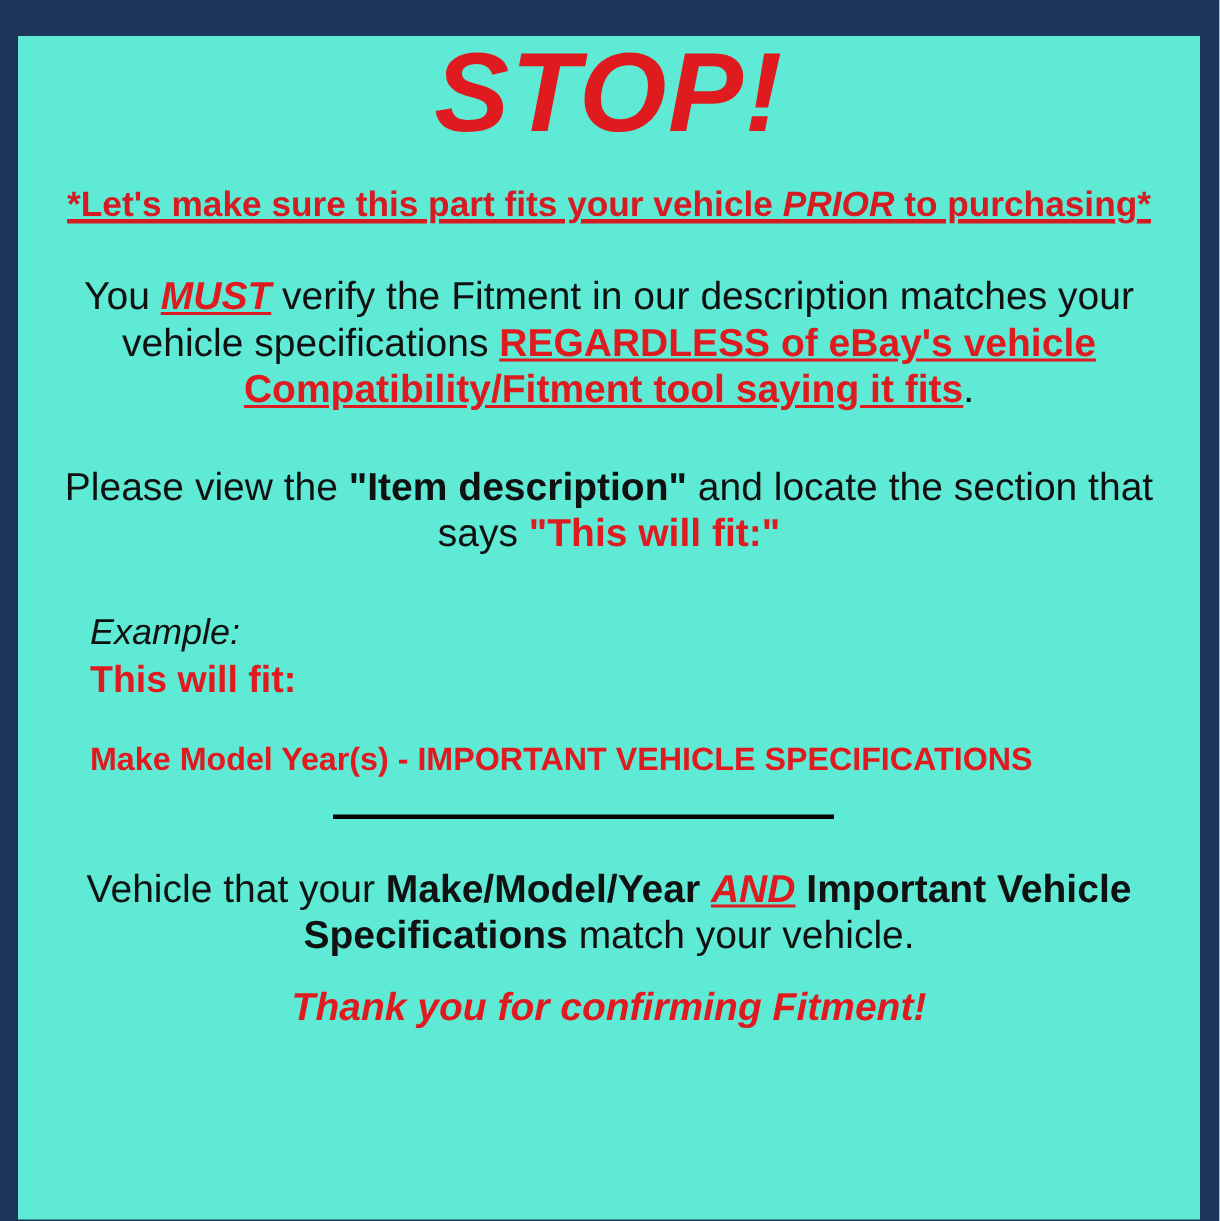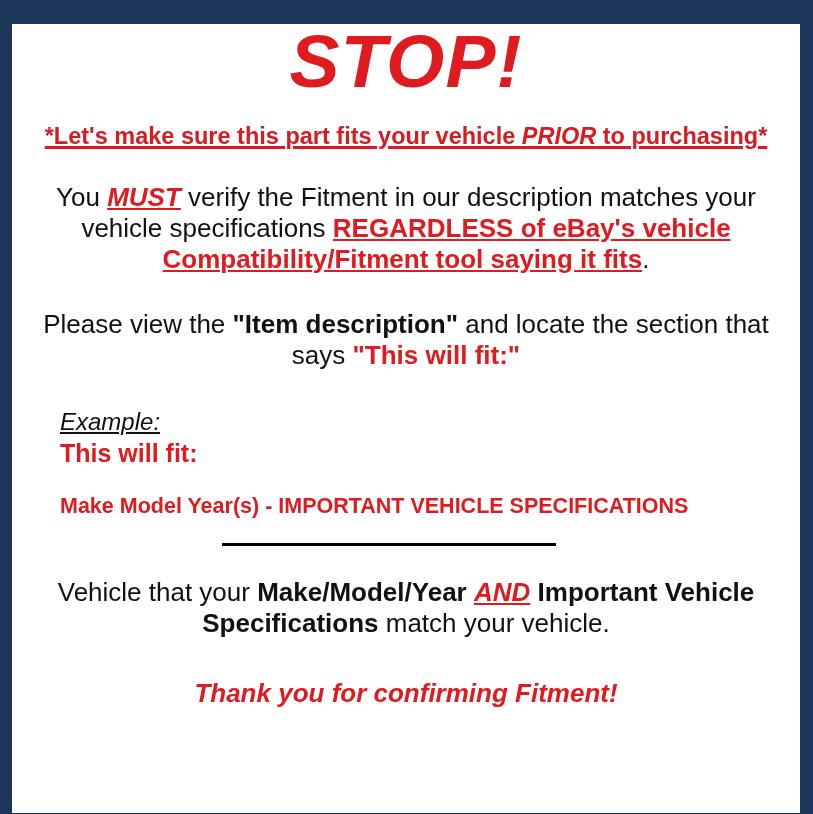--- a/index.html
+++ b/index.html
@@ -16,21 +16,21 @@
     height: 814px;
     box-sizing: border-box;
     background: #1c3559;
     padding: 12px 13px 13px 12px;
     overflow: hidden;
   }
   #notice-sheet {
     width: 100%;
     height: 100%;
     box-sizing: border-box;
-    background: #ffffff;
+    background: #5eead4;
     position: relative;
   }
 
   
   #stop-headline {
     text-align: center;
     color: #e01b20;
     font-weight: bold;
     font-style: italic;
     font-size: 75px;
@@ -93,21 +93,20 @@
   #example-block {
     margin-top: 38px;
     padding-left: 48px;
     text-align: left;
   }
   #example-label {
     color: #111111;
     font-style: italic;
     font-size: 24px;
     line-height: 1.1;
-    text-decoration: underline;
     text-underline-offset: 2px;
     display: inline-block;
   }
   #example-fit-heading {
     color: #e01b20;
     font-weight: bold;
     font-size: 25px;
     line-height: 1.15;
     margin-top: 4px;
   }
@@ -136,21 +135,21 @@
   #par-confirm { margin-top: 24px; }
   #par-vin { margin-top: 38px; }
 
   #thanks-line {
     text-align: center;
     color: #e01b20;
     font-weight: bold;
     font-style: italic;
     font-size: 26px;
     line-height: 1.2;
-    margin-top: 40px;
+    margin-top: 18px;
   }
 </style>
 </head>
 <body>
 
 <div id="notice-frame">
   <div id="notice-sheet">
 
     <h1 id="stop-headline">STOP!</h1>
 

